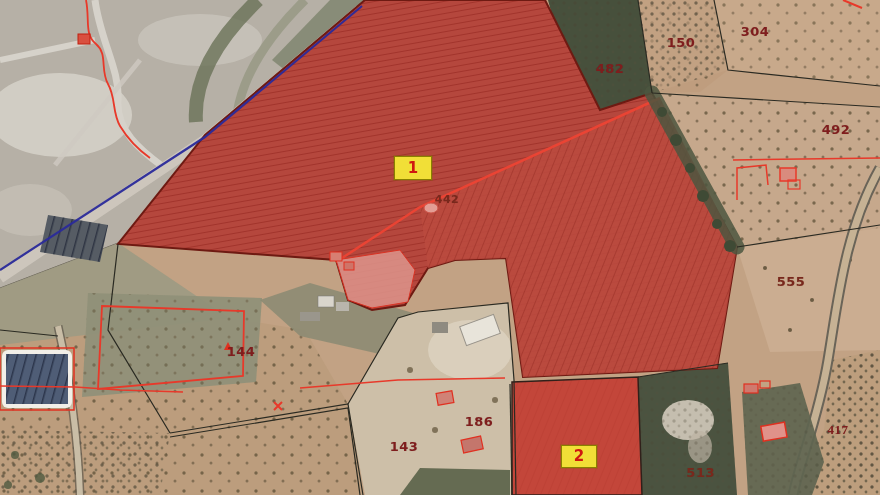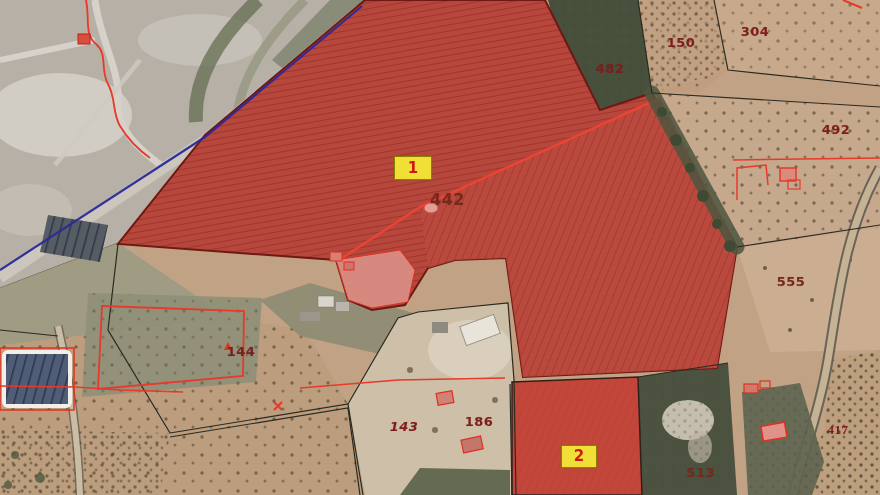--- a/index.html
+++ b/index.html
@@ -9,21 +9,21 @@
   }
   #basemap{position:absolute;left:0;top:0;}
   .num{
     position:absolute;font-size:13px;font-weight:bold;letter-spacing:.5px;
     width:44px;text-align:center;line-height:14px;pointer-events:none;
     text-shadow:0 0 1px rgba(0,0,0,.15);
   }
   .lbl-dark{color:#7f1d1d;}
   .lbl-red{color:#7f1d1d;}
   .lbl-maroon{color:#79281c;}
-  .lbl-small{font-size:16px;width:34px;}
+  .lbl-small{font-size:11px;width:34px;}
   .sel-marker{
     position:absolute;background:#f1df37;border:1px solid #8a8000;
     color:#cf1810;font-size:15px;font-weight:bold;text-align:center;
     box-shadow:0 0 0 1px rgba(120,110,0,.25);
   }
 </style>
 </head>
 <body>
 
 <div id="viewport">
@@ -239,21 +239,21 @@
       <path d="M843,0 L862,8" stroke-width="2"></path>
     </g>
   </svg>
 
   <span class="num lbl-dark" style="left:588px;top:62px;">482</span>
   <span class="num lbl-dark" style="left:659px;top:36px;">150</span>
   <span class="num lbl-red" style="left:733px;top:25px;">304</span>
   <span class="num lbl-dark" style="left:781px;top:123px;margin-left:33px;">492</span>
   <span class="num lbl-maroon" style="left:769px;top:275px;">555</span>
   <span class="num lbl-dark" style="left:191px;top:345px;margin-left:28px;">144</span>
-  <span class="num lbl-dark" style="left:382px;top:420px;font-style:italic;">143</span>
+  <span class="num lbl-dark" style="left:382px;top:440px;">143</span>
   <span class="num lbl-dark" style="left:457px;top:415px;">186</span>
   <span class="num lbl-maroon lbl-small" style="left:430px;top:193px;">442</span>
   <span class="num lbl-maroon" style="left:671px;top:466px;text-align:right;">513</span>
   <span class="num lbl-red" style="left:816px;top:423px;font-family:Liberation Serif, serif;">417</span>
 
   <div class="sel-marker" style="left:394px;top:156px;width:36px;height:22px;line-height:22px;">1</div>
   <div class="sel-marker" style="left:561px;top:445px;width:34px;height:21px;line-height:21px;">2</div>
 
 </div>
 

